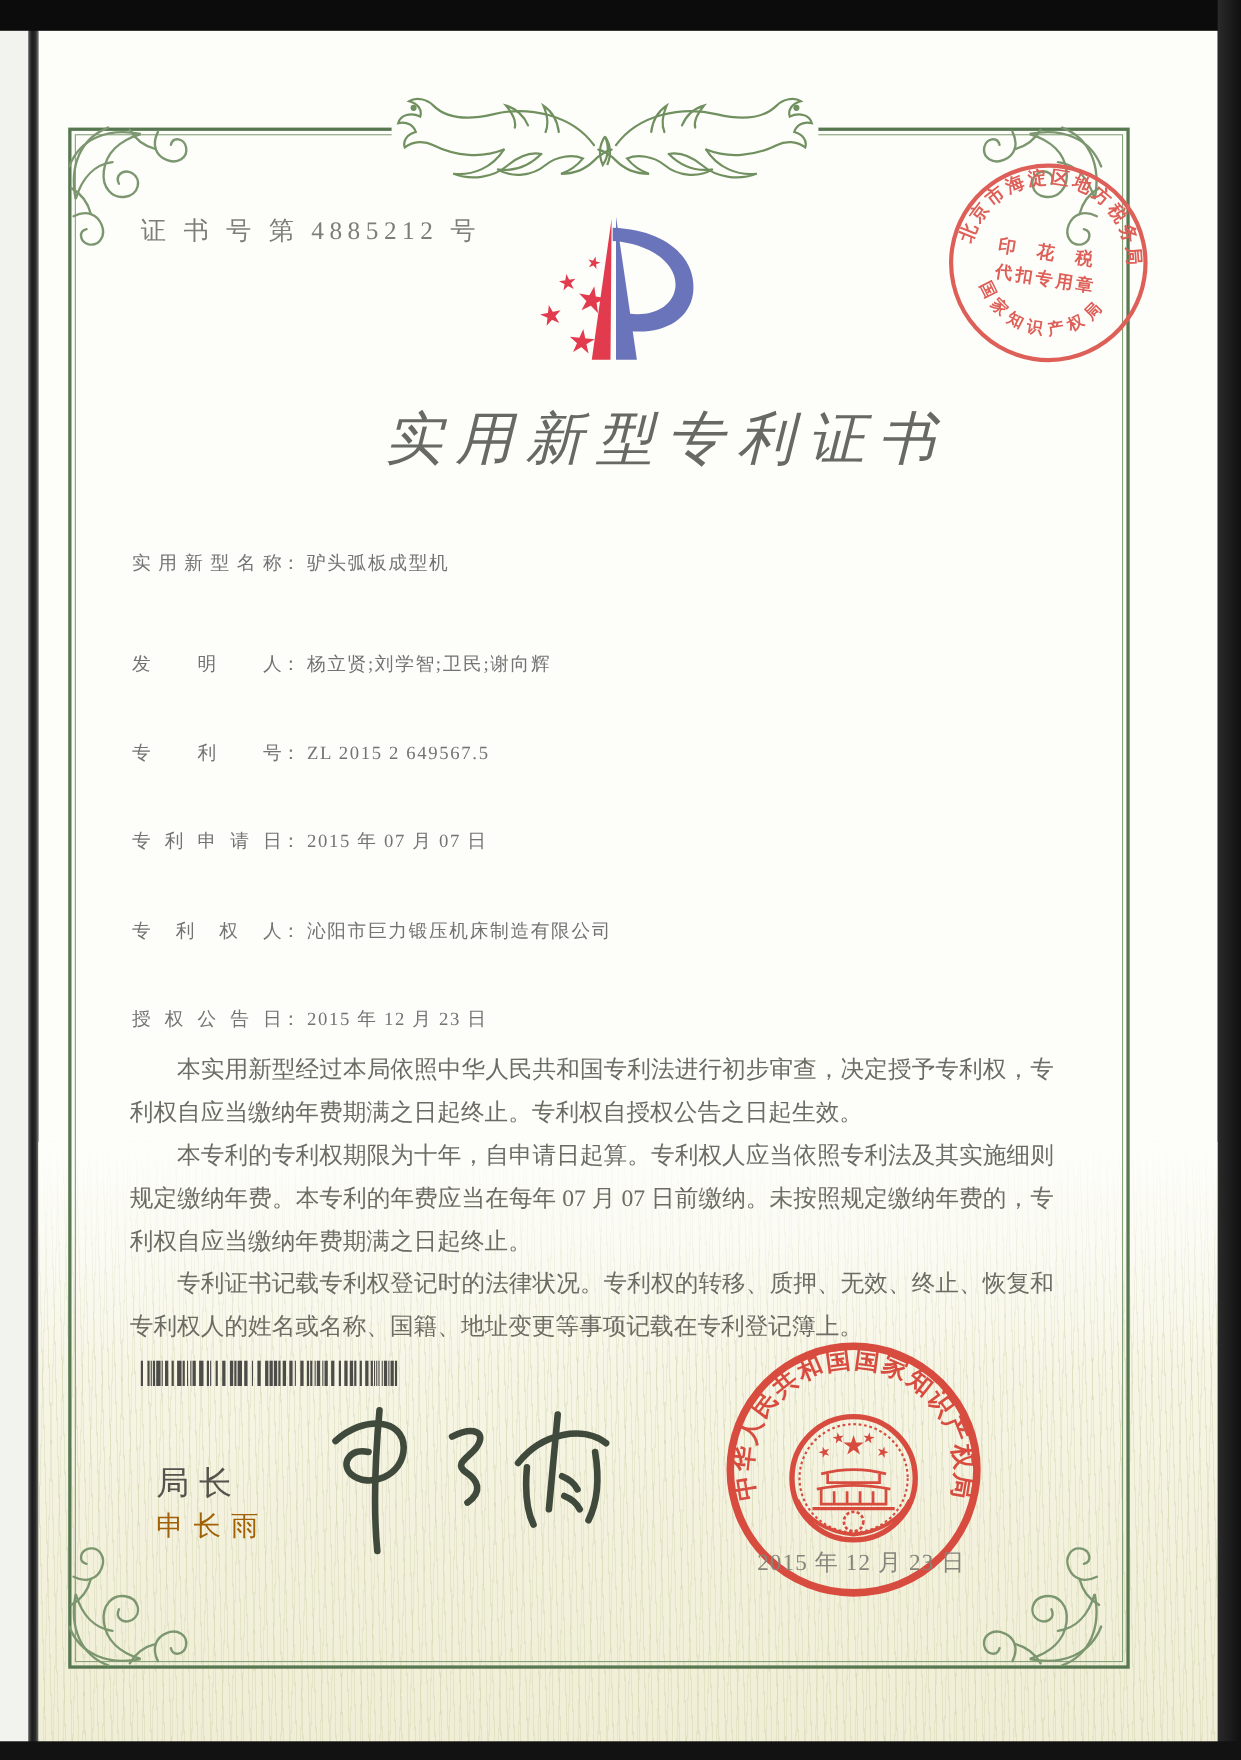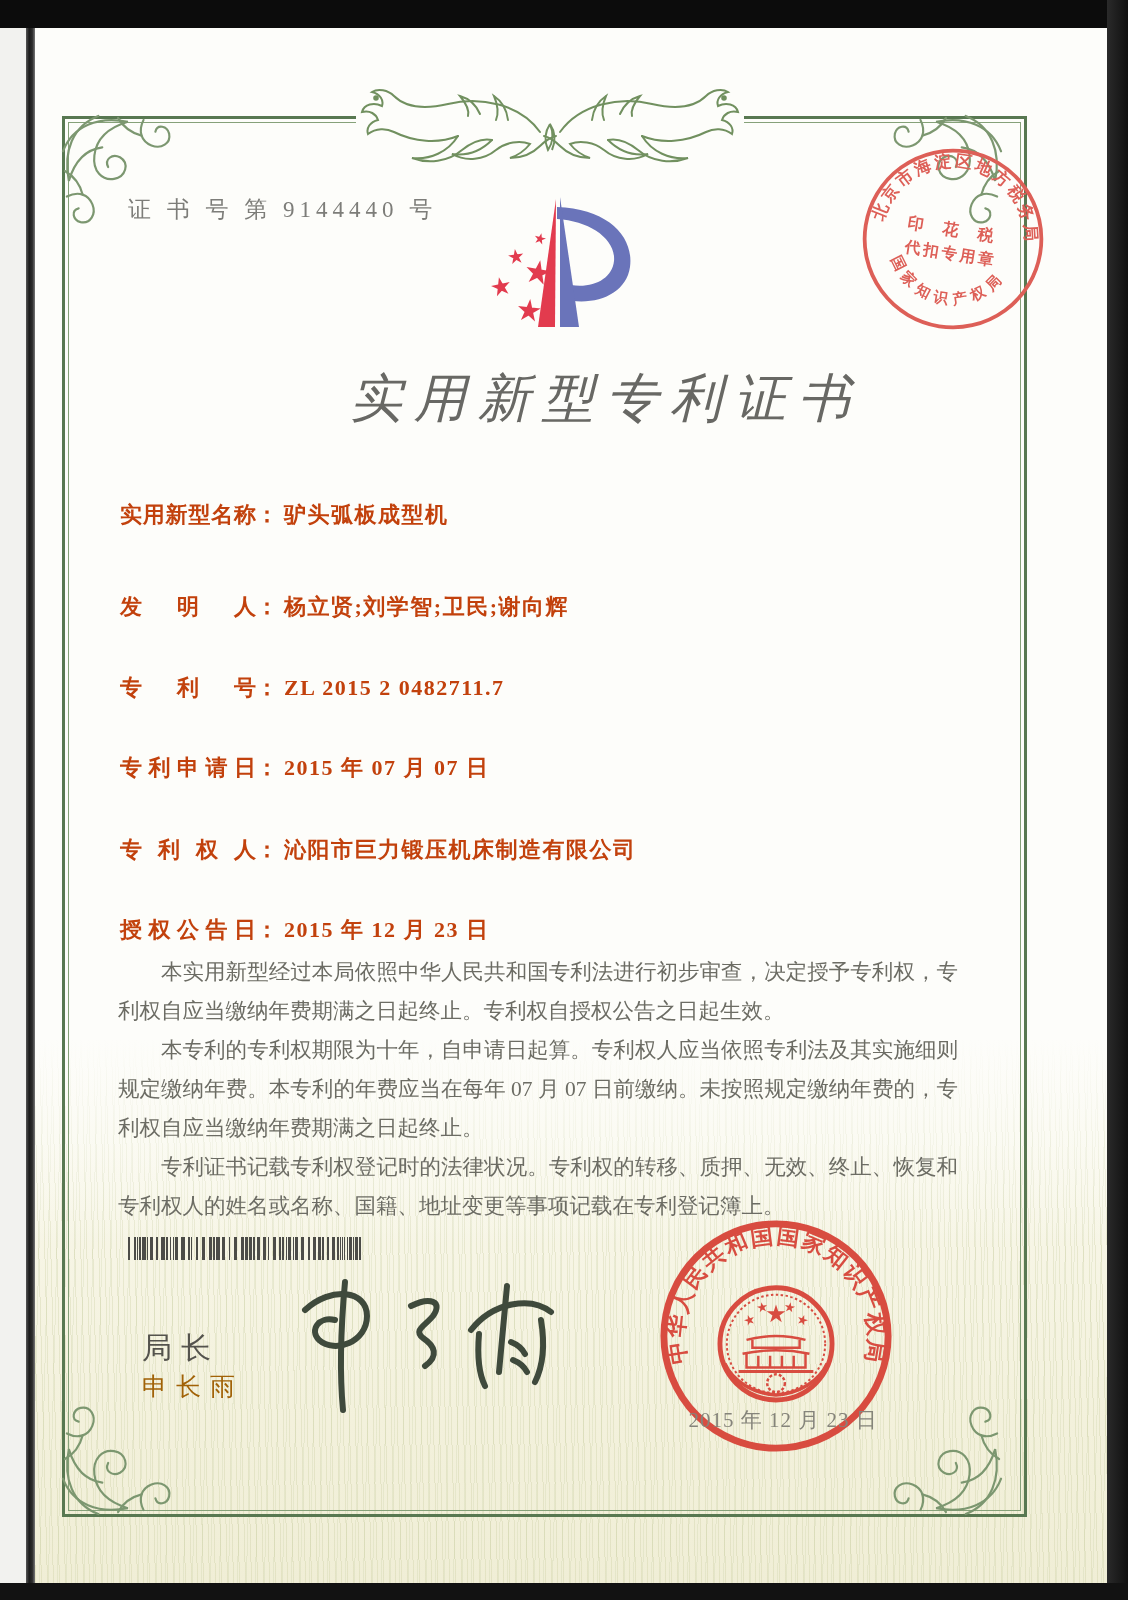--- a/index.html
+++ b/index.html
@@ -25,21 +25,21 @@
          border:3px solid #587851;box-sizing:border-box;}
   .frame-inner{position:absolute;left:3px;top:3px;right:3px;bottom:3px;border:1px solid #86a179;}
   .ornament{position:absolute;pointer-events:none;}
   .corner{width:118px;height:118px;}
   
   .certno{position:absolute;left:93px;top:166px;font-size:23px;color:#7d7d79;letter-spacing:5px;}
   .logo{position:absolute;left:427px;top:163px;}
   .stamp-tax{position:absolute;left:823px;top:116px;transform:rotate(9deg);}
   .title{position:absolute;left:27px;top:336px;width:1088px;text-align:center;
          font-size:52px;color:#686864;letter-spacing:12px;font-weight:500;font-style:italic;}
-  .fieldrow{position:absolute;left:85px;font-size:22px;color:#c2410c;white-space:nowrap;font-weight:bold;}
+  .fieldrow{position:absolute;left:85px;font-size:17px;color:#737373;white-space:nowrap;}
   .lbl{display:inline-block;width:136px;text-align:justify;text-align-last:justify;}
   .colon{display:inline-block;margin-right:6px;}
   .val{letter-spacing:1.5px;}
   .r0{top:472px;} .r1{top:564px;} .r2{top:645px;} .r3{top:725px;} .r4{top:807px;} .r5{top:887px;}
   .bodytext{position:absolute;left:83px;top:925px;width:840px;font-size:21.5px;line-height:39px;
             color:#6c6c64;text-align:justify;}
   .bodytext p{margin:0;text-indent:2em;}
   .barcode{position:absolute;left:93px;top:1209px;width:290px;height:23px;font-size:0;}
   .barcode i{display:inline-block;height:100%;background:#4c4c48;}
   .sig-title{position:absolute;left:107px;top:1300px;font-size:30px;color:#54534d;letter-spacing:9px;}
@@ -91,21 +91,21 @@
     <svg class="ornament corner" style="left:852px;top:84px;transform:scaleX(-1);" viewBox="0 0 120 120">
         <use href="#cornL"></use>
       </svg>
     <svg class="ornament corner" style="left:24px;top:1372px;transform:scaleY(-1);" viewBox="0 0 120 120">
         <use href="#cornL"></use>
       </svg>
     <svg class="ornament corner" style="left:852px;top:1372px;transform:scale(-1,-1);" viewBox="0 0 120 120">
         <use href="#cornL"></use>
       </svg>
 
-    <div class="certno">证 书 号 第 9144440 号</div>
+    <div class="certno">证 书 号 第 4885212 号</div>
 
     <svg class="logo" width="175" height="145" viewBox="0 0 175 145">
       <defs>
           <path id="st" d="M0,-1 L0.5878,0.809 L-0.9511,-0.309 L0.9511,-0.309 L-0.5878,0.809 Z"></path>
         </defs>
       <path d="M95,16 C147,18 172,46 168,76 C164,104 132,116 100,108 L100,92 C126,100 150,90 152,70 C154,48 128,30 95,28 Z" fill="#6a74ba"></path>
       <path d="M98,6 L98,136 L117,136 Z" fill="#6a74ba"></path>
       <path d="M94,8 L76,136 L93,136 Z" fill="#e23b4e"></path>
       <use href="#st" transform="translate(78,48) scale(6) rotate(14)" fill="#e23b4e"></use>
       <use href="#st" transform="translate(54,66) scale(8) rotate(-8)" fill="#e23b4e"></use>
@@ -132,21 +132,21 @@
 
     <div class="title">实用新型专利证书</div>
 
     <div class="fieldrow r0">
       <span class="lbl">实用新型名称</span><span class="colon">：</span><span class="val">驴头弧板成型机</span>
     </div>
     <div class="fieldrow r1">
       <span class="lbl">发明人</span><span class="colon">：</span><span class="val">杨立贤;刘学智;卫民;谢向辉</span>
     </div>
     <div class="fieldrow r2">
-      <span class="lbl">专利号</span><span class="colon">：</span><span class="val">ZL 2015 2 0482711.7</span>
+      <span class="lbl">专利号</span><span class="colon">：</span><span class="val">ZL 2015 2 649567.5</span>
     </div>
     <div class="fieldrow r3">
       <span class="lbl">专利申请日</span><span class="colon">：</span><span class="val">2015 年 07 月 07 日</span>
     </div>
     <div class="fieldrow r4">
       <span class="lbl">专利权人</span><span class="colon">：</span><span class="val">沁阳市巨力锻压机床制造有限公司</span>
     </div>
     <div class="fieldrow r5">
       <span class="lbl">授权公告日</span><span class="colon">：</span><span class="val">2015 年 12 月 23 日</span>
     </div>

